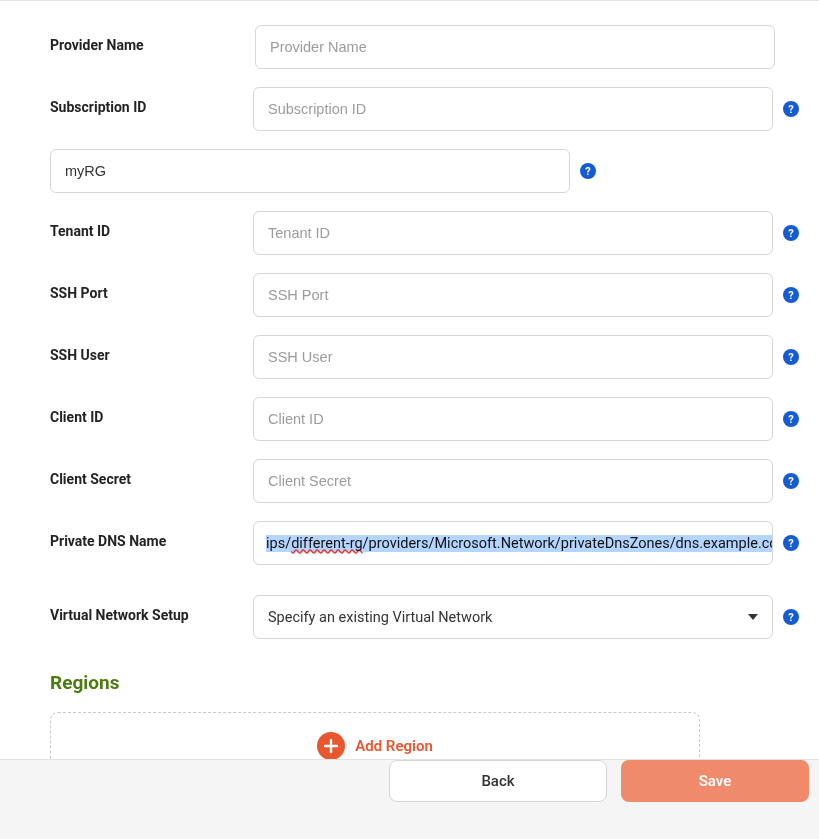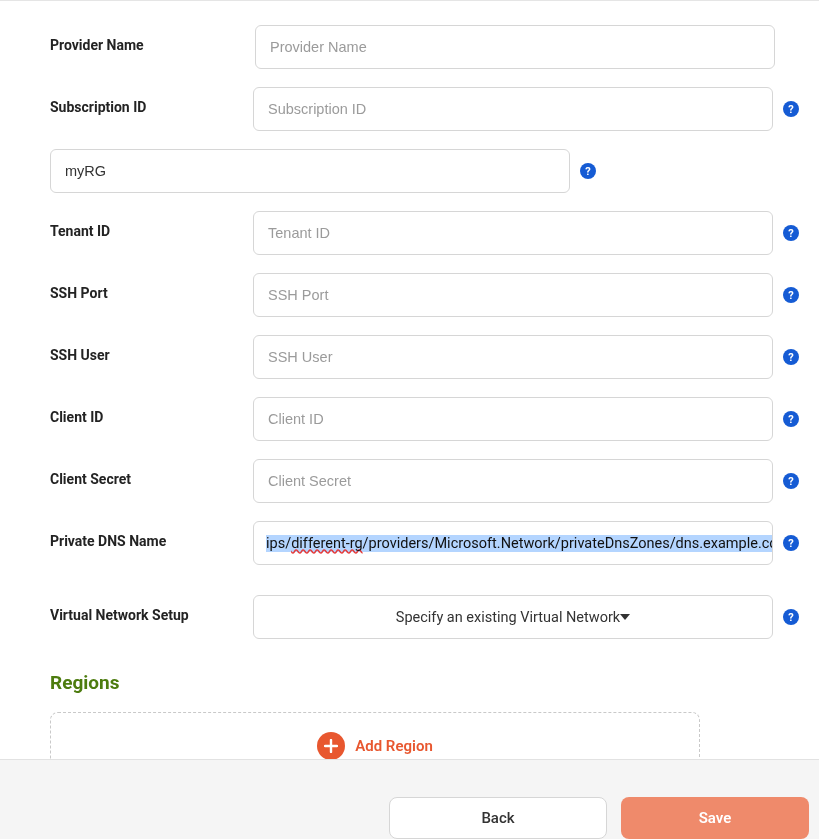--- a/index.html
+++ b/index.html
@@ -83,21 +83,21 @@
     width: 520px;
     height: 44px;
     border: 1px solid #d6d6d6;
     border-radius: 6px;
     padding: 0 14px;
     font-size: 14.5px;
     color: #333;
     background: #ffffff;
     display: flex;
     align-items: center;
-    justify-content: center;
+    justify-content: space-between;
     cursor: pointer;
   }
   .help-icon {
     width: 16px;
     height: 16px;
     min-width: 16px;
     border-radius: 50%;
     background: #155bd4;
     color: #ffffff;
     font-size: 11px;
@@ -147,21 +147,21 @@
     border-right: 5px solid transparent;
     border-top: 6px solid #333;
   }
   .footer {
     position: absolute;
     bottom: 0; left: 0; right: 0;
     height: 80px;
     background: #f5f5f5;
     border-top: 1px solid #e2e2e2;
     display: flex;
-    align-items: flex-end;
+    align-items: flex-start;
     justify-content: flex-end;
     padding-right: 10px;
     gap: 14px;
   }
   .btn {
     height: 42px;
     border-radius: 8px;
     font-size: 15px;
     font-weight: 500;
     padding: 0 22px;

